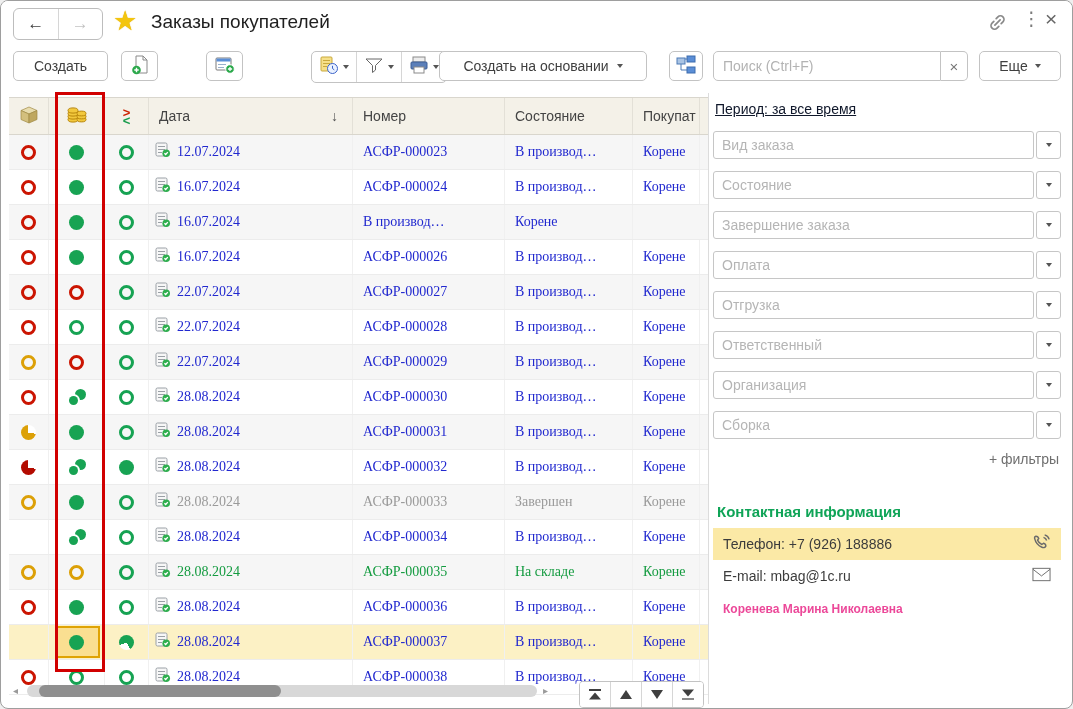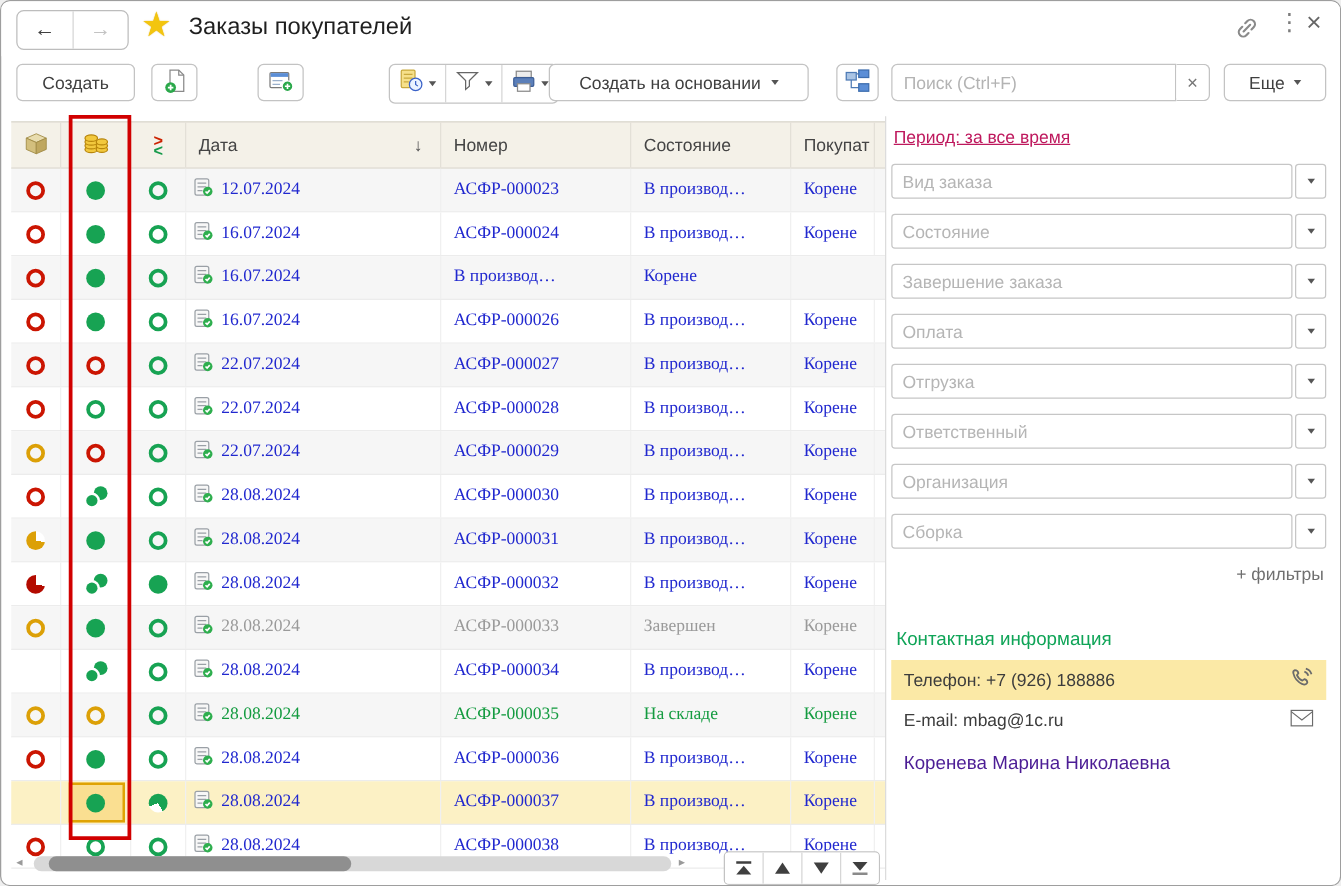--- a/index.html
+++ b/index.html
@@ -84,31 +84,31 @@
   .hs-right{left:542px;}
   .hs-track{position:absolute;left:26px;top:684px;width:510px;height:12px;border-radius:6px;background:#d8d8d8;}
   .hs-thumb{position:absolute;left:12px;top:0;width:242px;height:12px;border-radius:6px;background:#8f8f8f;cursor:pointer;}
   .navbtns{position:absolute;left:578px;top:680px;height:25px;display:flex;border:1px solid #c3c3c3;border-radius:4px;overflow:hidden;background:#fff;}
   .nb{width:30px;display:flex;align-items:center;justify-content:center;cursor:pointer;background:#fff;}
   .nb + .nb{border-left:1px solid #d6d6d6;}
 
   
   .vsep{position:absolute;left:707px;top:92px;bottom:4px;width:1px;background:#dcdcdc;}
   .side{position:absolute;left:712px;top:92px;width:348px;}
-  .period{font-size:14px;color:#be185d;text-decoration:underline;margin:8px 0 14px 2px;display:inline-block;cursor:pointer;}
+  .period{font-size:14px;color:#0f172a;text-decoration:underline;margin:8px 0 14px 2px;display:inline-block;cursor:pointer;}
   .combo{display:flex;height:28px;margin-bottom:12px;}
   .combo input{box-sizing:border-box;flex:1;border:1px solid #c6c6c6;border-radius:3px;padding:0 8px;font-size:14px;font-family:inherit;color:#333;outline:none;}
   .combo input::placeholder{color:#b5b5b5;}
   .combo .cb{box-sizing:border-box;width:25px;margin-left:2px;border:1px solid #c6c6c6;border-radius:3px;background:#fff;display:flex;align-items:center;justify-content:center;cursor:pointer;}
   .addfilters{text-align:right;font-size:14px;color:#6f6f6f;margin:2px 2px 0 0;cursor:pointer;}
-  .contact-h{font-size:15px;color:#0fa457;margin:36px 0 8px 4px;}
+  .contact-h{font-size:15px;color:#0fa457;margin:36px 0 8px 4px;font-weight:bold;}
   .crow{position:relative;height:32px;display:flex;align-items:center;font-size:14px;color:#3c3c3c;padding:0 10px;box-sizing:border-box;}
   .crow.phone{background:#fbe9a6;}
   .crow .cico{margin-left:auto;color:#6b6b6b;}
-  .person{font-size:15px;color:#4c1d95;font-weight:normal;margin:10px 0 0 10px;}
+  .person{font-size:12px;color:#ec4899;font-weight:bold;margin:10px 0 0 10px;}
 </style>
 </head>
 <body>
 
 <div class="stage">
 <div class="win">
 
   <div class="titlebar">
     <div class="navgroup">
       <div class="navbtn back">←</div>

